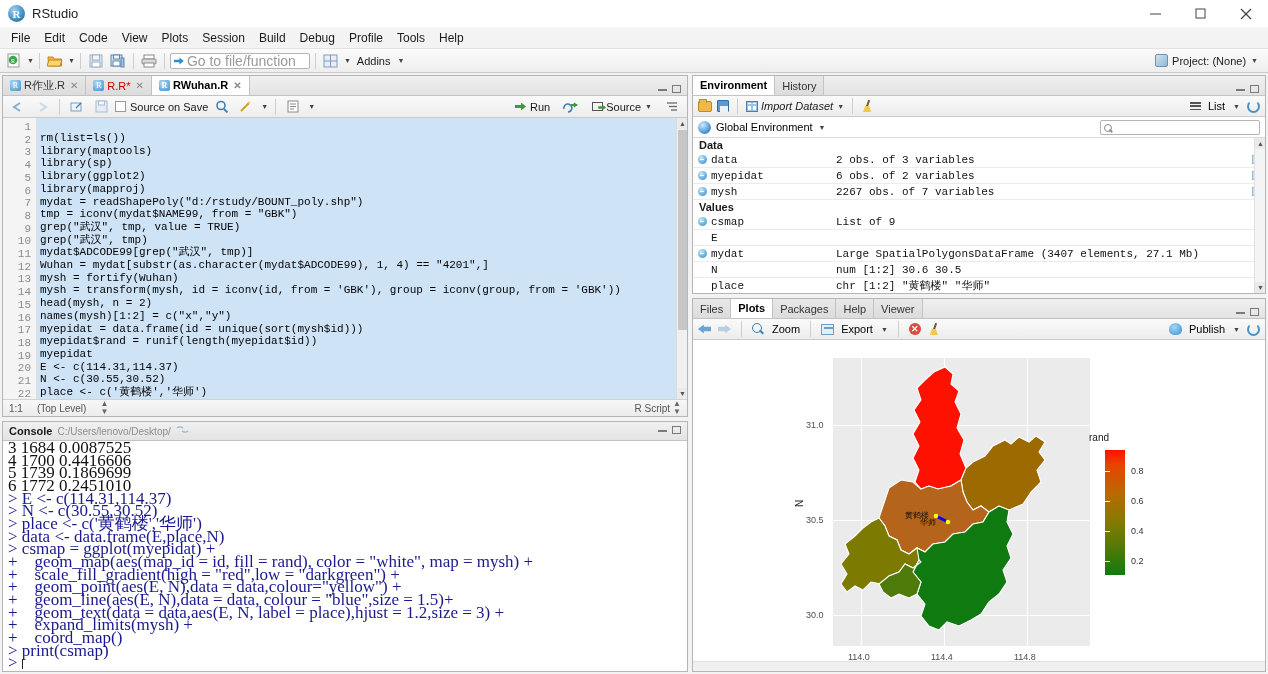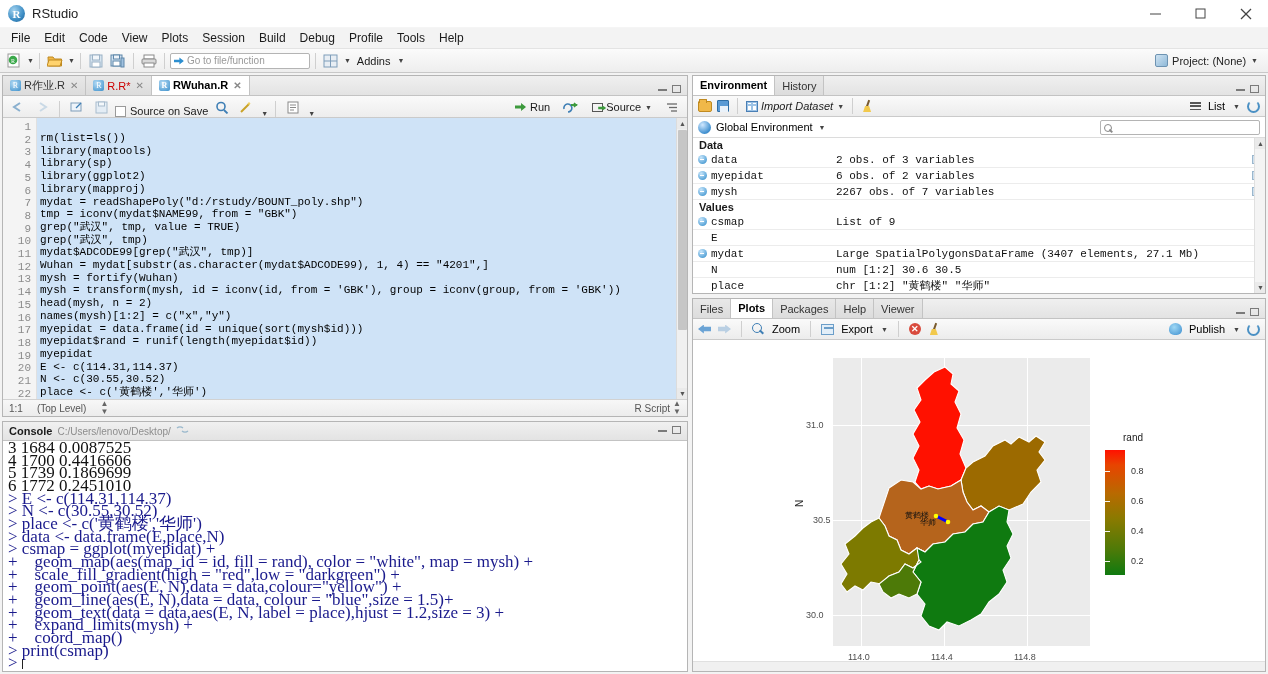--- a/index.html
+++ b/index.html
@@ -58,21 +58,21 @@
   .tb-btn {
     height: 20px; min-width: 20px; display: flex;
     align-items: center; justify-content: center;
     padding: 0 2px; border-radius: 2px;
   }
   .caret { font-size: 7px; color: #444; margin-left: 1px; }
   .tb-sep { width: 1px; height: 16px; background: #cfcfcf; margin: 0 3px; }
   .gotofile {
     width: 140px; height: 16px; background: #fff;
     border: 1px solid #b4b4b4; border-radius: 2px;
-    font-size: 10px; color: #9a9a9a;
+    font-size: 14px; color: #9a9a9a;
     display: flex; align-items: center; padding-left: 16px;
     position: relative;
   }
   .gotofile::before {
     content: ""; position: absolute; left: 3px; top: 3px;
     width: 10px; height: 9px;
     background: #2d8fd0;
     clip-path: polygon(0% 35%, 55% 35%, 55% 10%, 100% 50%, 55% 90%, 55% 65%, 0% 65%);
   }
   .addins { font-size: 11px; color: #1a1a1a; padding: 0 4px; }
@@ -125,21 +125,21 @@
     margin-left: auto; display: flex; align-items: center;
     gap: 5px; padding-right: 6px; padding-bottom: 2px;
   }
   .mini-sq { width: 9px; height: 8px; border: 1px solid #7a7a7a; }
   .mini-min { width: 9px; height: 3px; border-bottom: 2px solid #7a7a7a; }
 
   
   .src-toolbar {
     height: 22px; background: linear-gradient(#fafafa,#ededed);
     border-bottom: 1px solid #cacaca;
-    display: flex; align-items: flex-end; padding: 0 5px; gap: 4px;
+    display: flex; align-items: center; padding: 0 5px; gap: 4px;
     font-size: 11px;
   }
   .sos { display: flex; align-items: center; gap: 4px; color: #1a1a1a; }
   .chk { width: 11px; height: 11px; background: #fff; border: 1px solid #9a9a9a; }
   .src-right { margin-left: auto; display: flex; align-items: center; gap: 7px; }
   .run-btn, .source-btn {
     display: flex; align-items: center; gap: 3px;
     font-size: 11px; color: #1a1a1a; padding: 1px 3px;
   }
   .arrow-green {
@@ -933,30 +933,30 @@
               <line x1="103" y1="158" x2="115" y2="164" stroke="#0000ff" stroke-width="3"></line>
 
               <circle cx="103" cy="158" r="2.3" fill="#ffff00"></circle>
               <circle cx="115" cy="164" r="2.3" fill="#ffff00"></circle>
             </svg>
 
             <div class="map-label" style="left:212px; top:170px;">黄鹤楼</div>
             <div class="map-label" style="left:227px; top:177px;">华师</div>
 
             <div class="tick-label" style="left:113px; top:80px;">31.0</div>
-            <div class="tick-label" style="left:120px; top:175px;">30.5</div>
+            <div class="tick-label" style="left:113px; top:175px;">30.5</div>
             <div class="tick-label" style="left:113px; top:270px;">30.0</div>
             <div class="axis-label" style="left:103px; top:158px; transform: rotate(-90deg);">N</div>
 
             <div class="tick-label" style="left:155px; top:312px;">114.0</div>
             <div class="tick-label" style="left:238px; top:312px;">114.4</div>
             <div class="tick-label" style="left:321px; top:312px;">114.8</div>
             <div class="axis-label" style="left:265px; top:330px;">E</div>
 
-            <div class="legend-title" style="left:430px; top:92px;">rand</div>
+            <div class="legend-title" style="left:396px; top:92px;">rand</div>
             <div class="legend-bar" style="left:412px; top:110px; height:125px;"></div>
             <div class="legend-tick" style="left:412px; top:131px;"></div>
             <div class="legend-tick" style="left:412px; top:161px;"></div>
             <div class="legend-tick" style="left:412px; top:191px;"></div>
             <div class="legend-tick" style="left:412px; top:221px;"></div>
             <div class="legend-val" style="left:438px; top:126px;">0.8</div>
             <div class="legend-val" style="left:438px; top:156px;">0.6</div>
             <div class="legend-val" style="left:438px; top:186px;">0.4</div>
             <div class="legend-val" style="left:438px; top:216px;">0.2</div>
 

